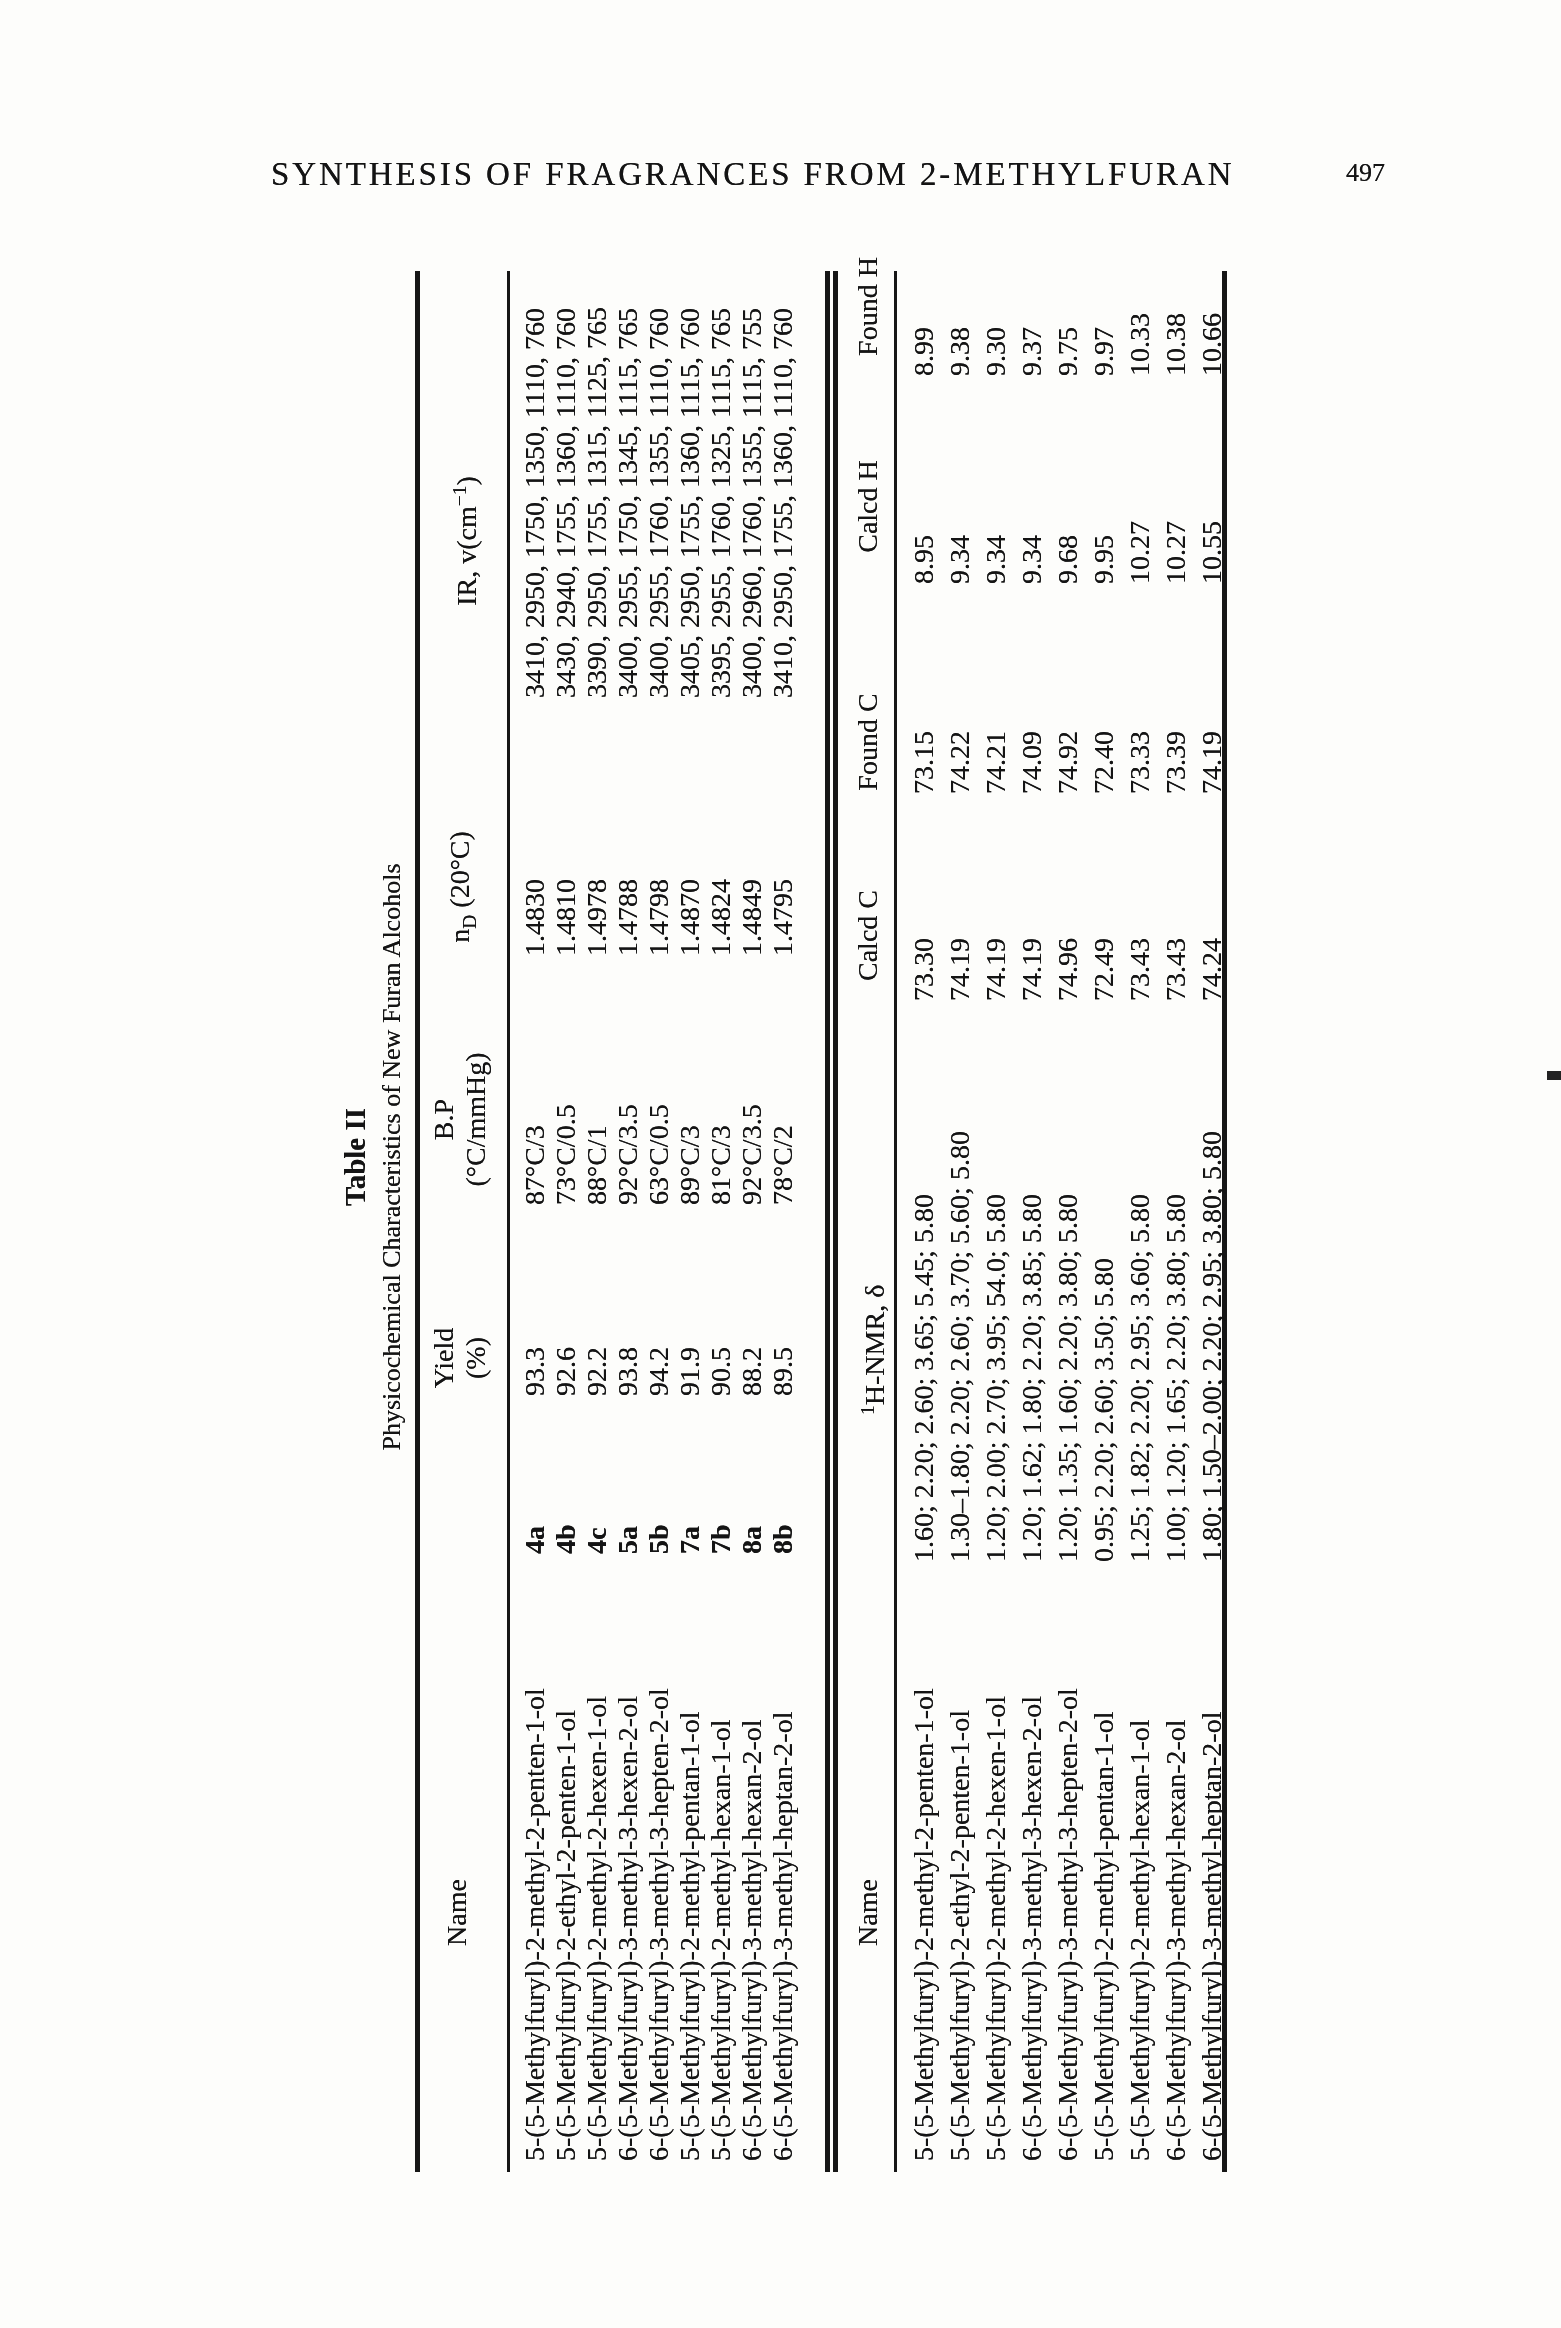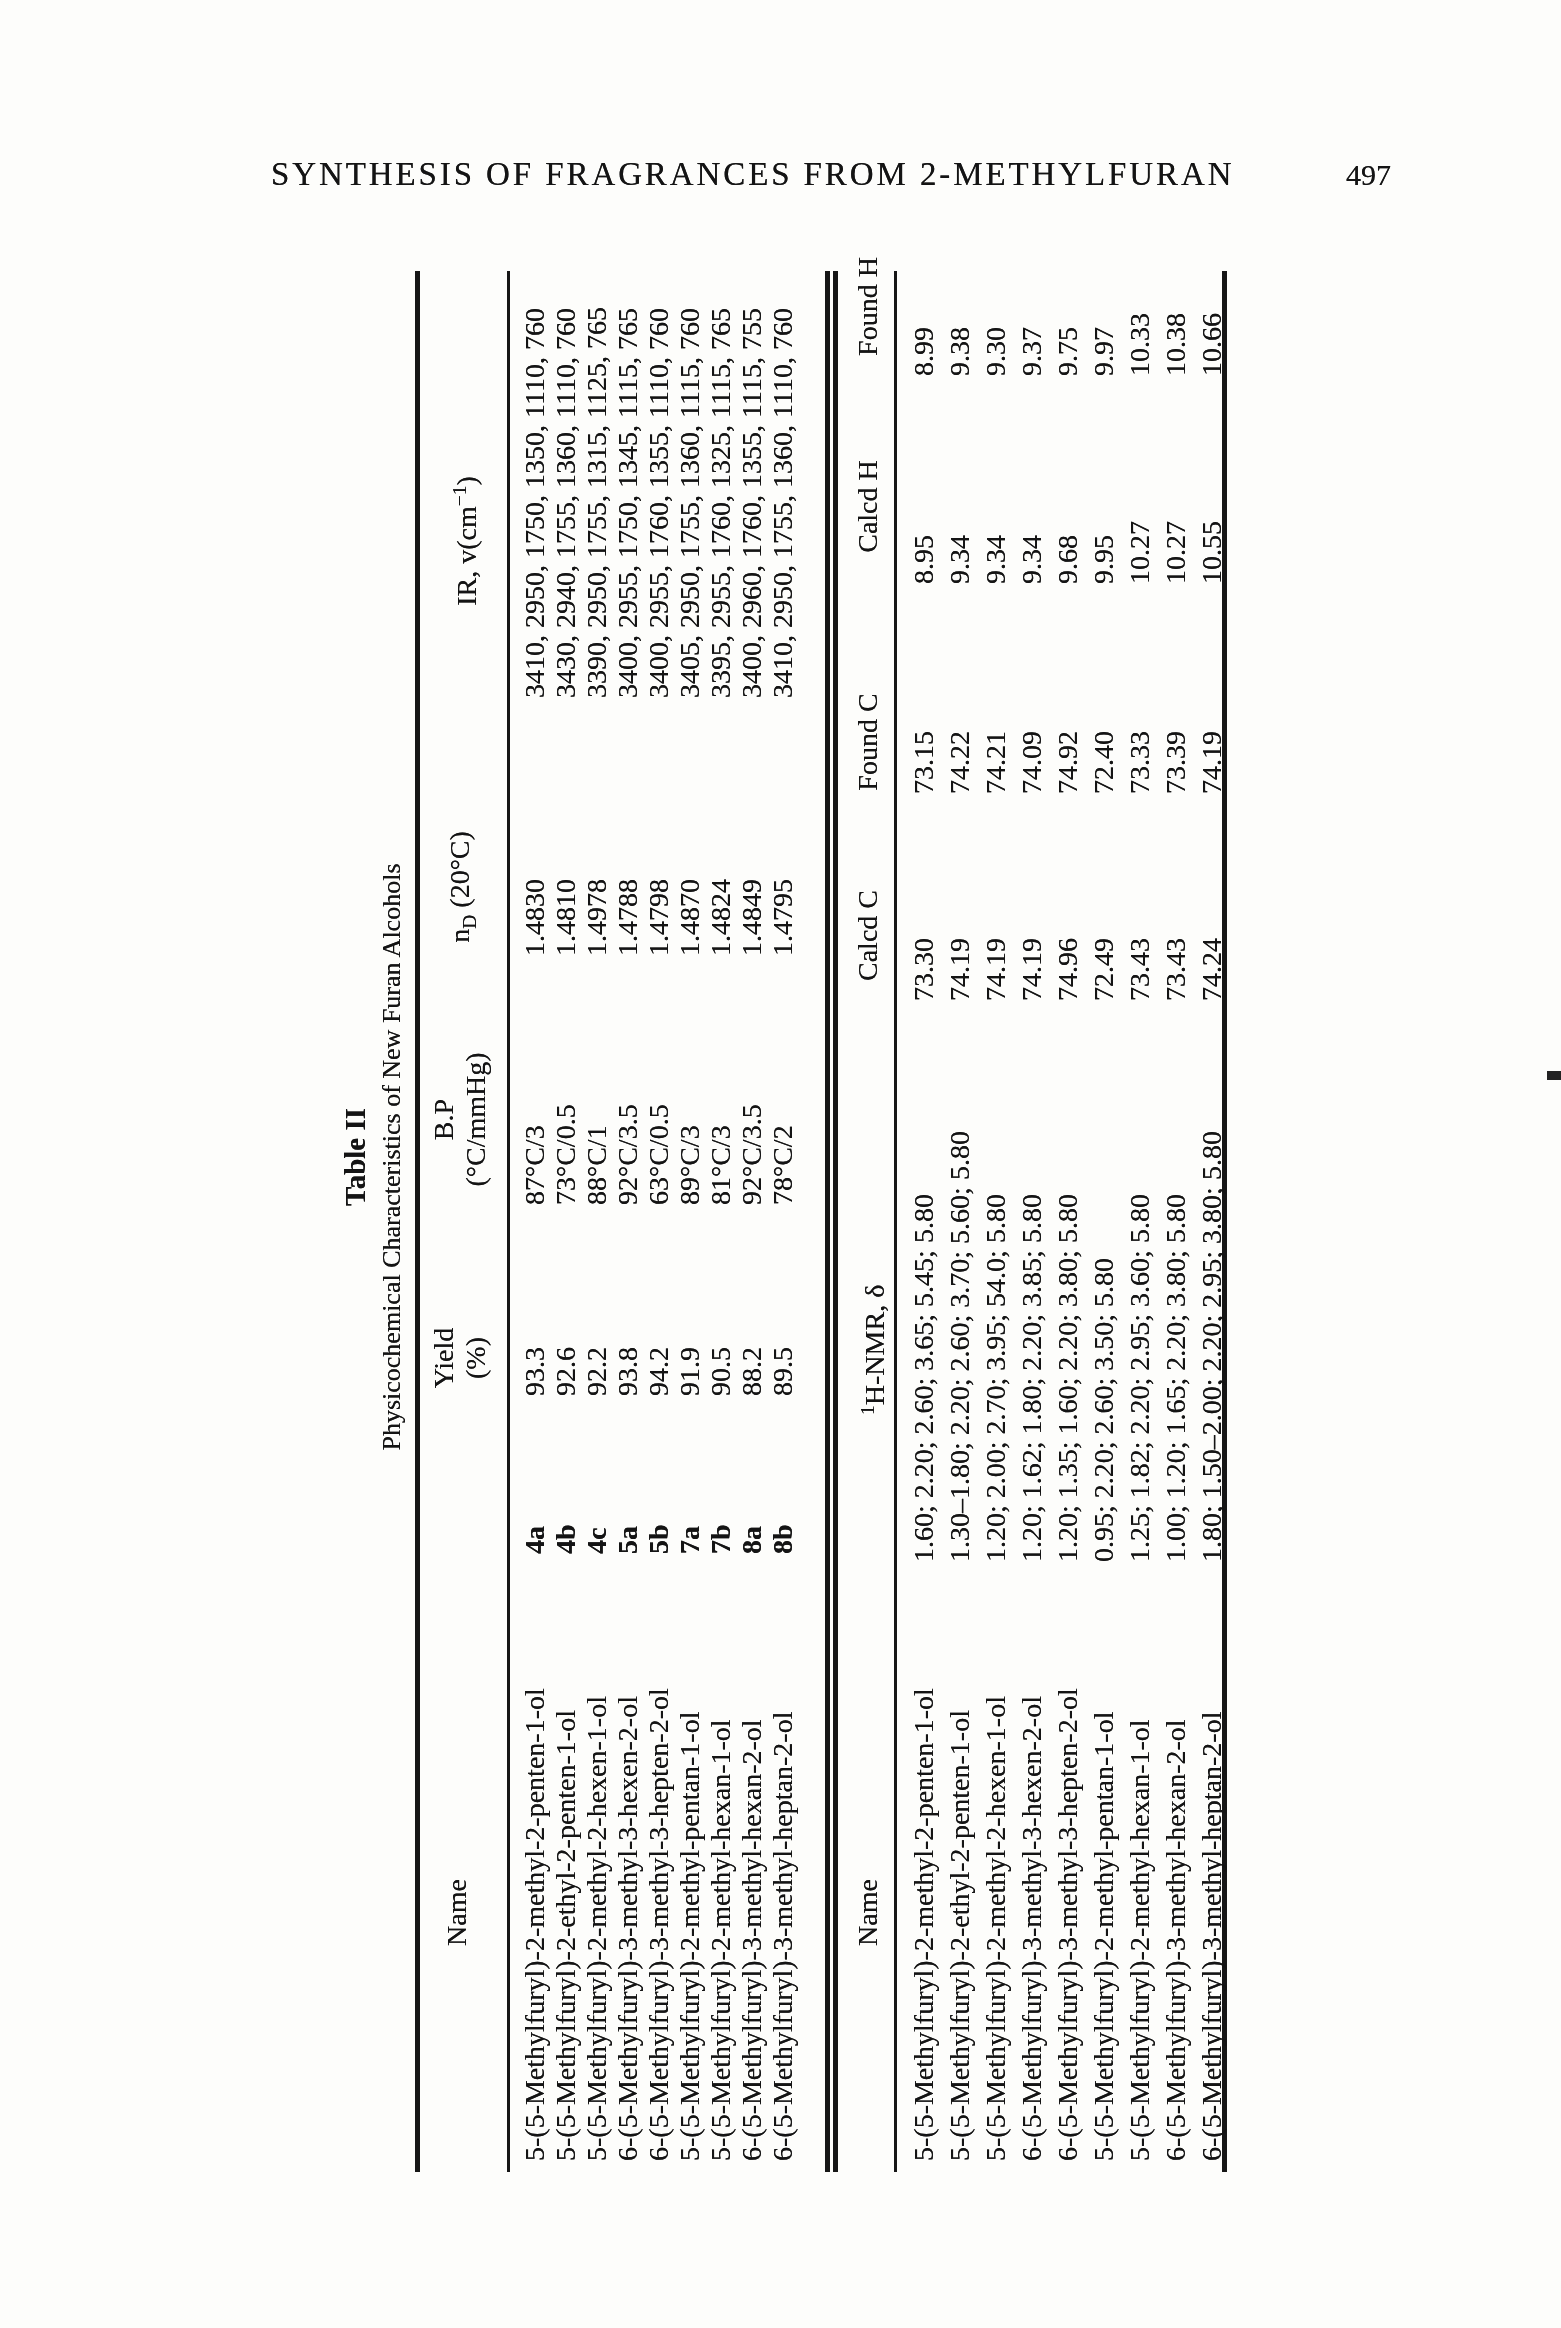--- a/index.html
+++ b/index.html
@@ -7,21 +7,21 @@
     width:1562px;height:2329px;position:relative;background:#fdfdfb;
     font-family:"Liberation Serif","DejaVu Serif",serif;color:#141414;
     overflow:hidden;
   }
   .scan-text{text-shadow:0 0 0.5px rgba(20,20,20,.85);}
   
   .page-header-title{
     position:absolute;left:271px;top:156px;width:963px;
     font-size:33px;letter-spacing:2.9px;text-align:left;white-space:nowrap;
   }
-  .page-number{position:absolute;left:1346px;top:158px;font-size:30px;}
+  .page-number{position:absolute;left:1346px;top:158px;font-size:26px;}
   
   .rot-wrap{position:absolute;left:335px;top:268px;width:899px;height:1912px;}
   .natural{
     position:absolute;left:0;top:0;width:1912px;height:899px;
     transform:rotate(-90deg) translate(-1912px,0);transform-origin:0 0;
   }
   .natural *{box-sizing:border-box;}
   .tbl-title{position:absolute;left:67px;top:3.8px;width:1912px;text-align:center;
     font-size:29px;font-weight:600;}
   .tbl-subtitle{position:absolute;left:67px;top:42px;width:1912px;text-align:center;

